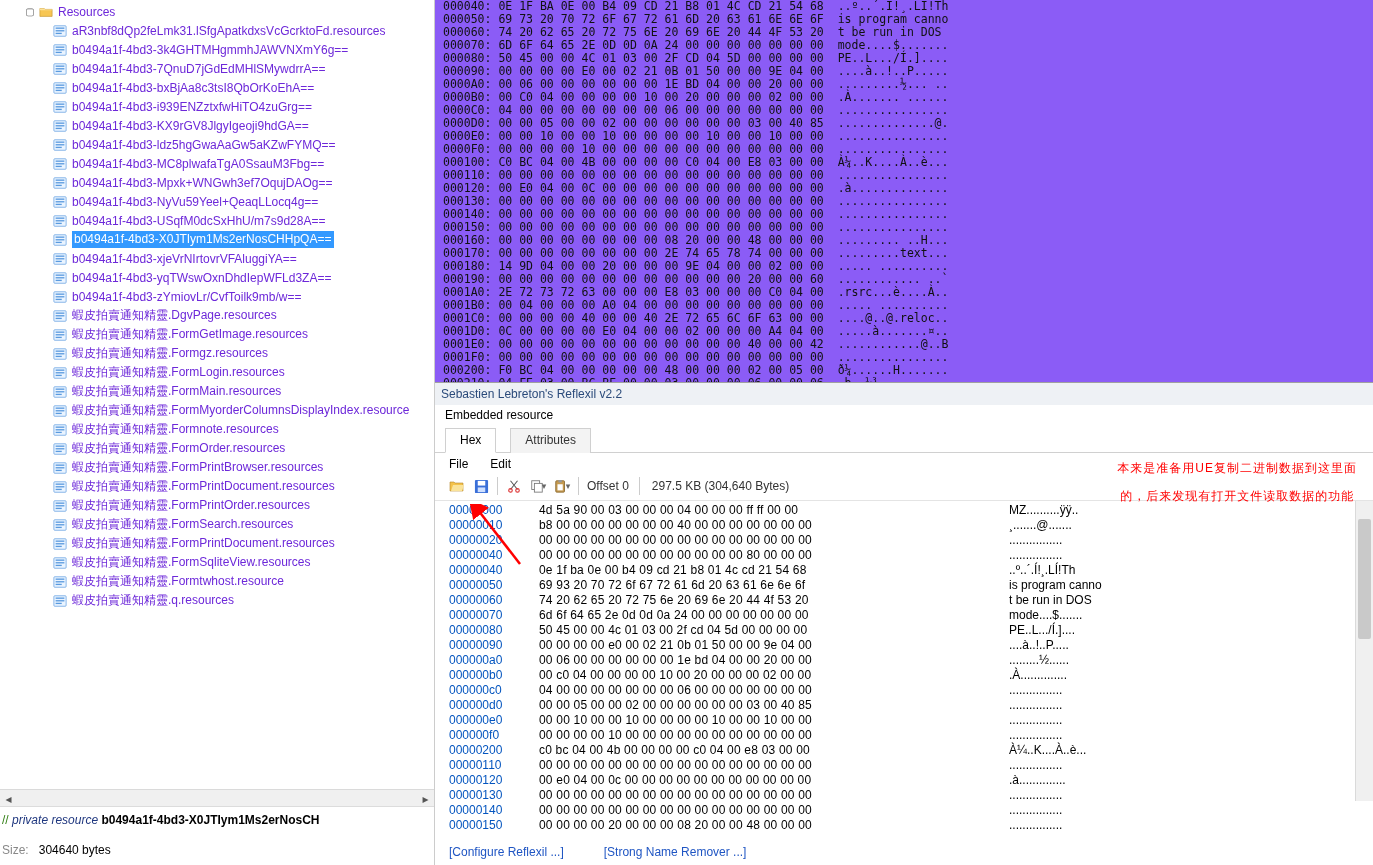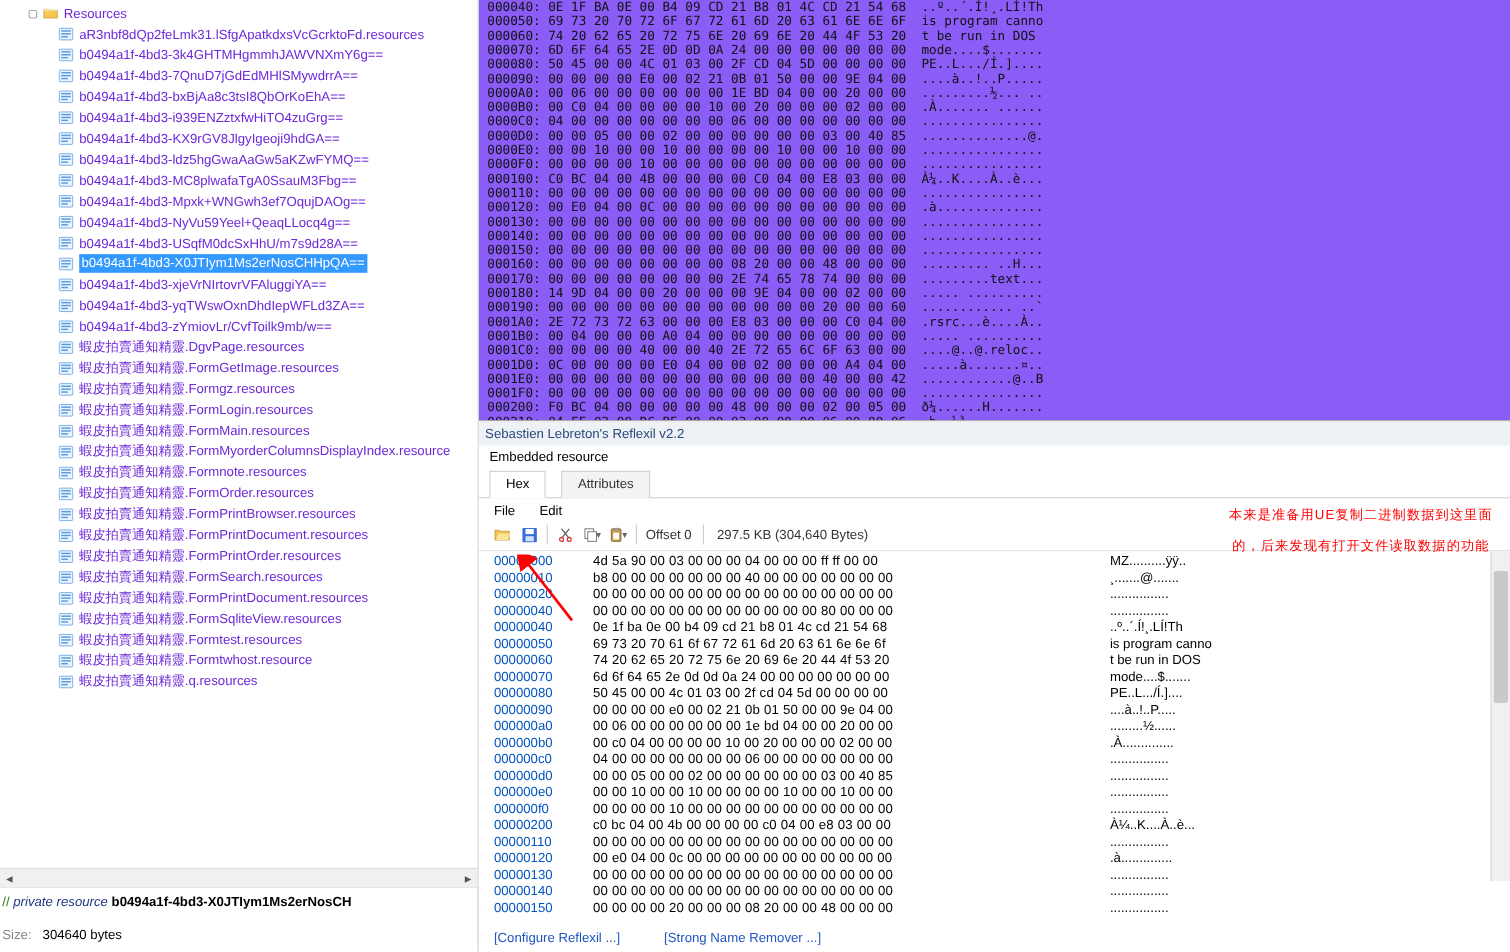--- a/index.html
+++ b/index.html
@@ -396,31 +396,20 @@
             </div>
             <div class="tree-item indent">
               <span class="res-icon">
                 <svg viewBox="0 0 16 16">
                   <rect x="1" y="2" width="14" height="12" fill="#eaf4ff" stroke="#5a9adf" stroke-width="0.8" rx="1"></rect>
                   <rect x="3" y="4" width="10" height="1.5" fill="#5a9adf"></rect>
                   <rect x="3" y="7" width="10" height="1.5" fill="#5a9adf"></rect>
                   <rect x="3" y="10" width="7" height="1.5" fill="#5a9adf"></rect>
                 </svg>
               </span>
-              <span class="label">蝦皮拍賣通知精靈.Formtest.resources</span>
-            </div>
-            <div class="tree-item indent">
-              <span class="res-icon">
-                <svg viewBox="0 0 16 16">
-                  <rect x="1" y="2" width="14" height="12" fill="#eaf4ff" stroke="#5a9adf" stroke-width="0.8" rx="1"></rect>
-                  <rect x="3" y="4" width="10" height="1.5" fill="#5a9adf"></rect>
-                  <rect x="3" y="7" width="10" height="1.5" fill="#5a9adf"></rect>
-                  <rect x="3" y="10" width="7" height="1.5" fill="#5a9adf"></rect>
-                </svg>
-              </span>
               <span class="label">蝦皮拍賣通知精靈.Formtwhost.resource</span>
             </div>
             <div class="tree-item indent">
               <span class="res-icon">
                 <svg viewBox="0 0 16 16">
                   <rect x="1" y="2" width="14" height="12" fill="#eaf4ff" stroke="#5a9adf" stroke-width="0.8" rx="1"></rect>
                   <rect x="3" y="4" width="10" height="1.5" fill="#5a9adf"></rect>
                   <rect x="3" y="7" width="10" height="1.5" fill="#5a9adf"></rect>
                   <rect x="3" y="10" width="7" height="1.5" fill="#5a9adf"></rect>
                 </svg>
@@ -538,21 +527,21 @@
       </div>
 
       <div class="rcontainer">
         <div class="lower-hex">
           <div id="lower-hex-body">
               <pre><span class="off">00000000</span><span class="hxv">4d 5a 90 00 03 00 00 00 04 00 00 00 ff ff 00 00</span><span class="asc">MZ..........ÿÿ..</span></pre>
               <pre><span class="off">00000010</span><span class="hxv">b8 00 00 00 00 00 00 00 40 00 00 00 00 00 00 00</span><span class="asc">¸.......@.......</span></pre>
               <pre><span class="off">00000020</span><span class="hxv">00 00 00 00 00 00 00 00 00 00 00 00 00 00 00 00</span><span class="asc">................</span></pre>
               <pre><span class="off">00000040</span><span class="hxv">00 00 00 00 00 00 00 00 00 00 00 00 80 00 00 00</span><span class="asc">................</span></pre>
               <pre><span class="off">00000040</span><span class="hxv">0e 1f ba 0e 00 b4 09 cd 21 b8 01 4c cd 21 54 68</span><span class="asc">..º..´.Í!¸.LÍ!Th</span></pre>
-              <pre><span class="off">00000050</span><span class="hxv">69 73 20 70 61 6f 67 72 61 6d 20 63 61 6e 6e 6f</span><span class="asc">is program canno</span></pre>
+              <pre><span class="off">00000050</span><span class="hxv">69 93 20 70 72 6f 67 72 61 6d 20 63 61 6e 6e 6f</span><span class="asc">is program canno</span></pre>
               <pre><span class="off">00000060</span><span class="hxv">74 20 62 65 20 72 75 6e 20 69 6e 20 44 4f 53 20</span><span class="asc">t be run in DOS</span></pre>
               <pre><span class="off">00000070</span><span class="hxv">6d 6f 64 65 2e 0d 0d 0a 24 00 00 00 00 00 00 00</span><span class="asc">mode....$.......</span></pre>
               <pre><span class="off">00000080</span><span class="hxv">50 45 00 00 4c 01 03 00 2f cd 04 5d 00 00 00 00</span><span class="asc">PE..L.../Í.]....</span></pre>
               <pre><span class="off">00000090</span><span class="hxv">00 00 00 00 e0 00 02 21 0b 01 50 00 00 9e 04 00</span><span class="asc">....à..!..P.....</span></pre>
               <pre><span class="off">000000a0</span><span class="hxv">00 06 00 00 00 00 00 00 1e bd 04 00 00 20 00 00</span><span class="asc">.........½......</span></pre>
               <pre><span class="off">000000b0</span><span class="hxv">00 c0 04 00 00 00 00 10 00 20 00 00 00 02 00 00</span><span class="asc">.À..............</span></pre>
               <pre><span class="off">000000c0</span><span class="hxv">04 00 00 00 00 00 00 00 06 00 00 00 00 00 00 00</span><span class="asc">................</span></pre>
               <pre><span class="off">000000d0</span><span class="hxv">00 00 05 00 00 02 00 00 00 00 00 00 03 00 40 85</span><span class="asc">................</span></pre>
               <pre><span class="off">000000e0</span><span class="hxv">00 00 10 00 00 10 00 00 00 00 10 00 00 10 00 00</span><span class="asc">................</span></pre>
               <pre><span class="off">000000f0</span><span class="hxv">00 00 00 00 10 00 00 00 00 00 00 00 00 00 00 00</span><span class="asc">................</span></pre>

